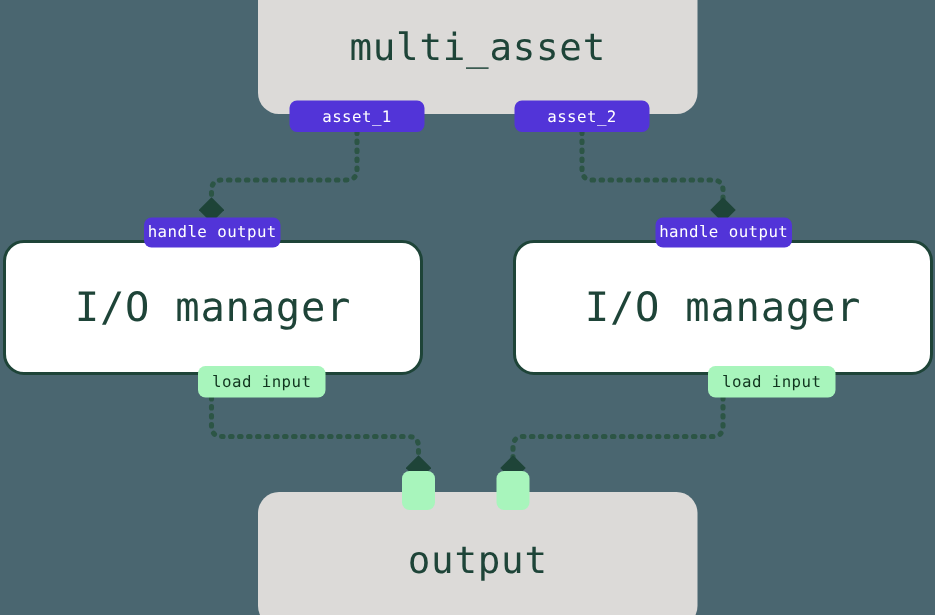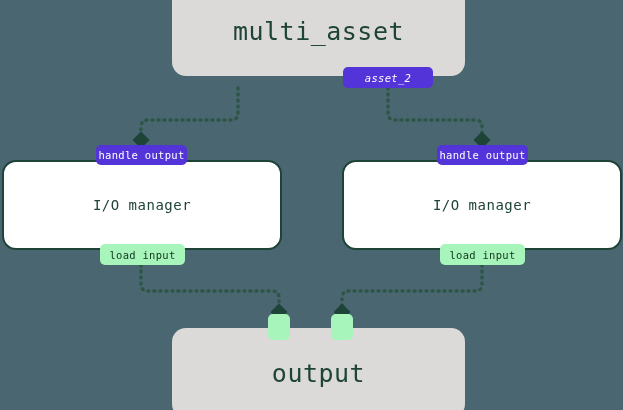--- a/index.html
+++ b/index.html
@@ -43,21 +43,21 @@
     color: #1e4438;
     font-size: 25px;
     letter-spacing: 0.5px;
   }
 
   .iomgr-node {
     background: #ffffff;
     border: 2px solid #1e4438;
     border-radius: 14px;
     color: #1e4438;
-    font-size: 14px;
+    font-size: 27px;
     letter-spacing: 0.5px;
   }
 
   
   .badge {
     position: absolute;
     box-sizing: border-box;
     display: flex;
     align-items: center;
     justify-content: center;
@@ -67,20 +67,21 @@
     white-space: nowrap;
     z-index: 5;
   }
   .badge-purple {
     background: #5234d8;
     color: #ffffff;
   }
   .badge-green {
     background: #a8f5bc;
     color: #11351f;
+    margin-left: 32px;
   }
 
   
   .port {
     position: absolute;
     width: 22px;
     height: 26px;
     background: #a8f5bc;
     border-radius: 5px;
     z-index: 6;
@@ -107,22 +108,25 @@
 
     <path d="M 141 265 L 141 284 Q 141 291 148 291 L 272 291 Q 279 291 279 298 L 279 312" fill="none" stroke="#2c5545" stroke-width="3.4" stroke-dasharray="1 5" stroke-linecap="round" marker-end="url(#diamond)"></path>
 
     <path d="M 482 265 L 482 284 Q 482 291 475 291 L 349 291 Q 342 291 342 298 L 342 312" fill="none" stroke="#2c5545" stroke-width="3.4" stroke-dasharray="1 5" stroke-linecap="round" marker-end="url(#diamond)"></path>
   </svg>
 
   <div class="node asset-node z-top" style="left:172px; top:-14px; width:293px; height:90px;">
     <span>multi_asset</span>
   </div>
 
+  <div class="badge badge-purple" style="left:193px; top:67px; width:90px; height:21px;">
+    <span>asset_1</span>
+  </div>
 
-  <div class="badge badge-purple" style="left:343px; top:67px; width:90px; height:21px;font-style:italic;">
+  <div class="badge badge-purple" style="left:343px; top:67px; width:90px; height:21px;">
     <span>asset_2</span>
   </div>
 
   <div class="node iomgr-node" style="left:2px; top:160px; width:280px; height:90px;">
     <span>I/O manager</span>
   </div>
 
   <div class="badge badge-purple" style="left:96px; top:145px; width:91px; height:20px;">
     <span>handle output</span>
   </div>

